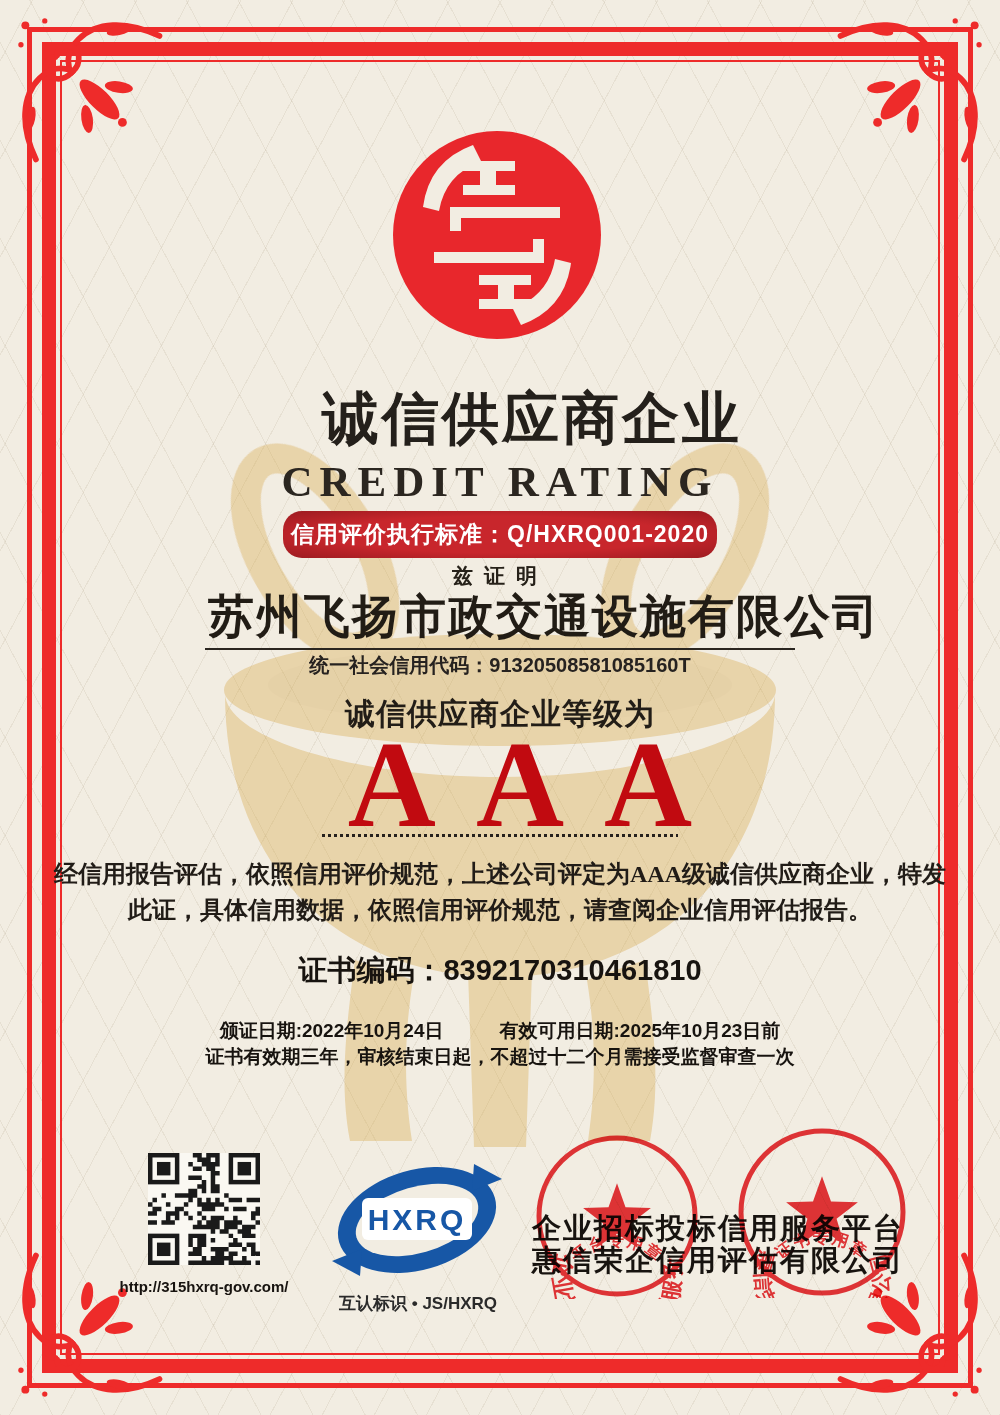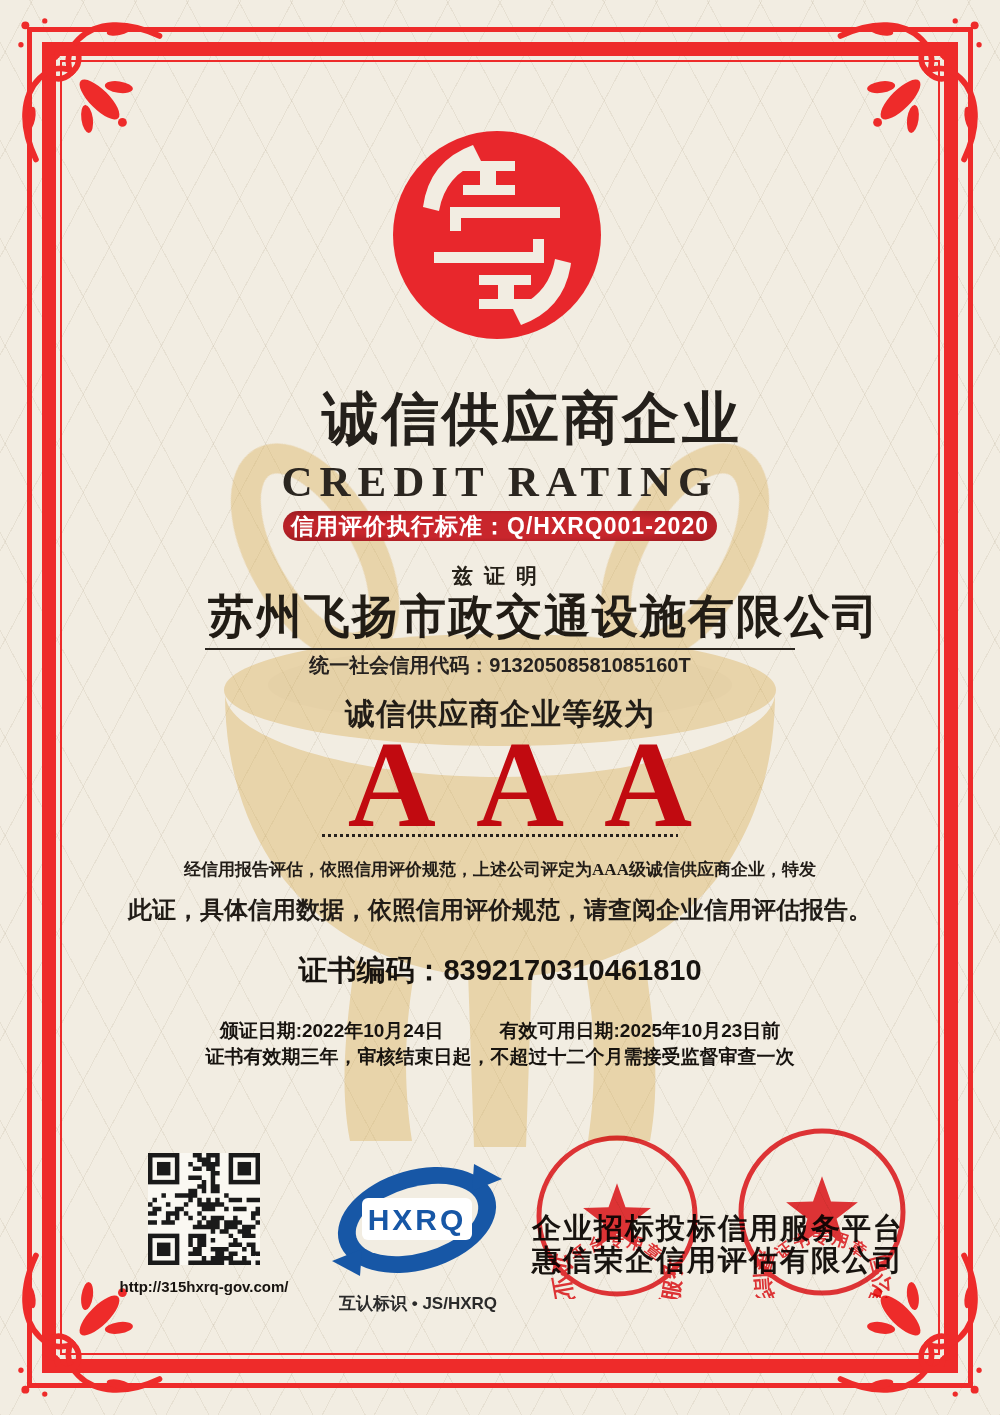--- a/index.html
+++ b/index.html
@@ -23,33 +23,33 @@
   .corner.tr{right:13px;top:13px;transform:scaleX(-1);}
   .corner.bl{left:13px;bottom:13px;transform:scaleY(-1);}
   .corner.br{right:13px;bottom:13px;transform:scale(-1,-1);}
 
   .ding{left:150px;top:385px;width:700px;height:780px;}
 
   .logo{left:393px;top:131px;width:208px;height:208px;}
 
   .title-cn{top:390px;font-size:57px;font-weight:800;letter-spacing:3px;color:#24201b;line-height:1;padding-left:32px;}
   .title-en{top:460px;font-size:43px;font-weight:700;letter-spacing:7px;color:#2b2620;line-height:1;}
-  .banner{left:283px;top:511px;width:434px;height:30px;border-radius:19px;
+  .banner{left:283px;top:511px;width:434px;height:47px;border-radius:19px;
     display:flex;align-items:center;justify-content:center;color:#fff;
     font-size:23px;font-weight:700;letter-spacing:1px;
     background:radial-gradient(ellipse at center,#c8262c 55%,#9c1b20 100%);}
   .certify{top:566px;font-size:21px;font-weight:700;letter-spacing:11px;color:#262119;line-height:1;}
   .company{top:592px;font-size:46px;font-weight:700;letter-spacing:2px;color:#211c15;line-height:1.1;padding-left:44px;}
   .company-underline{left:205px;top:648px;width:590px;height:2px;background:#2b2620;}
   .credit-code{top:654px;font-size:20px;font-weight:700;color:#262220;line-height:1.1;}
   .grade-label{top:697px;font-size:30px;font-weight:700;letter-spacing:1px;color:#221d17;line-height:1.1;}
   .grade{top:733px;font-size:122px;font-weight:700;color:#c10a10;letter-spacing:40px;padding-left:40px;line-height:0.85;}
   .dotline{left:322px;top:834px;width:356px;height:3px;
     background:repeating-linear-gradient(90deg,#26211d 0 3px,transparent 3px 6px);}
-  .stmt1{top:860px;font-size:17px;font-weight:600;color:#211c17;line-height:1.2;}
+  .stmt1{top:860px;font-size:24px;font-weight:600;color:#211c17;line-height:1.2;}
   .stmt2{top:896px;font-size:24px;font-weight:600;color:#211c17;line-height:1.2;}
   .cert-no{top:955px;font-size:29px;font-weight:800;color:#17130f;line-height:1.1;}
   .dates{top:1018px;left:0;width:100%;display:flex;justify-content:center;gap:56px;
     font-size:19px;font-weight:700;color:#17130f;}
   .note{top:1044px;font-size:19px;font-weight:700;color:#17130f;}
 
   .qr{left:148px;top:1153px;width:112px;height:112px;}
   .qr-url{left:108px;top:1278px;width:192px;text-align:center;font-size:15px;font-weight:700;color:#17130f;}
   .hxrq{left:332px;top:1156px;width:170px;height:128px;}
   .mutual{left:318px;top:1292px;width:200px;text-align:center;font-size:17px;font-weight:600;color:#2a2a2a;}

